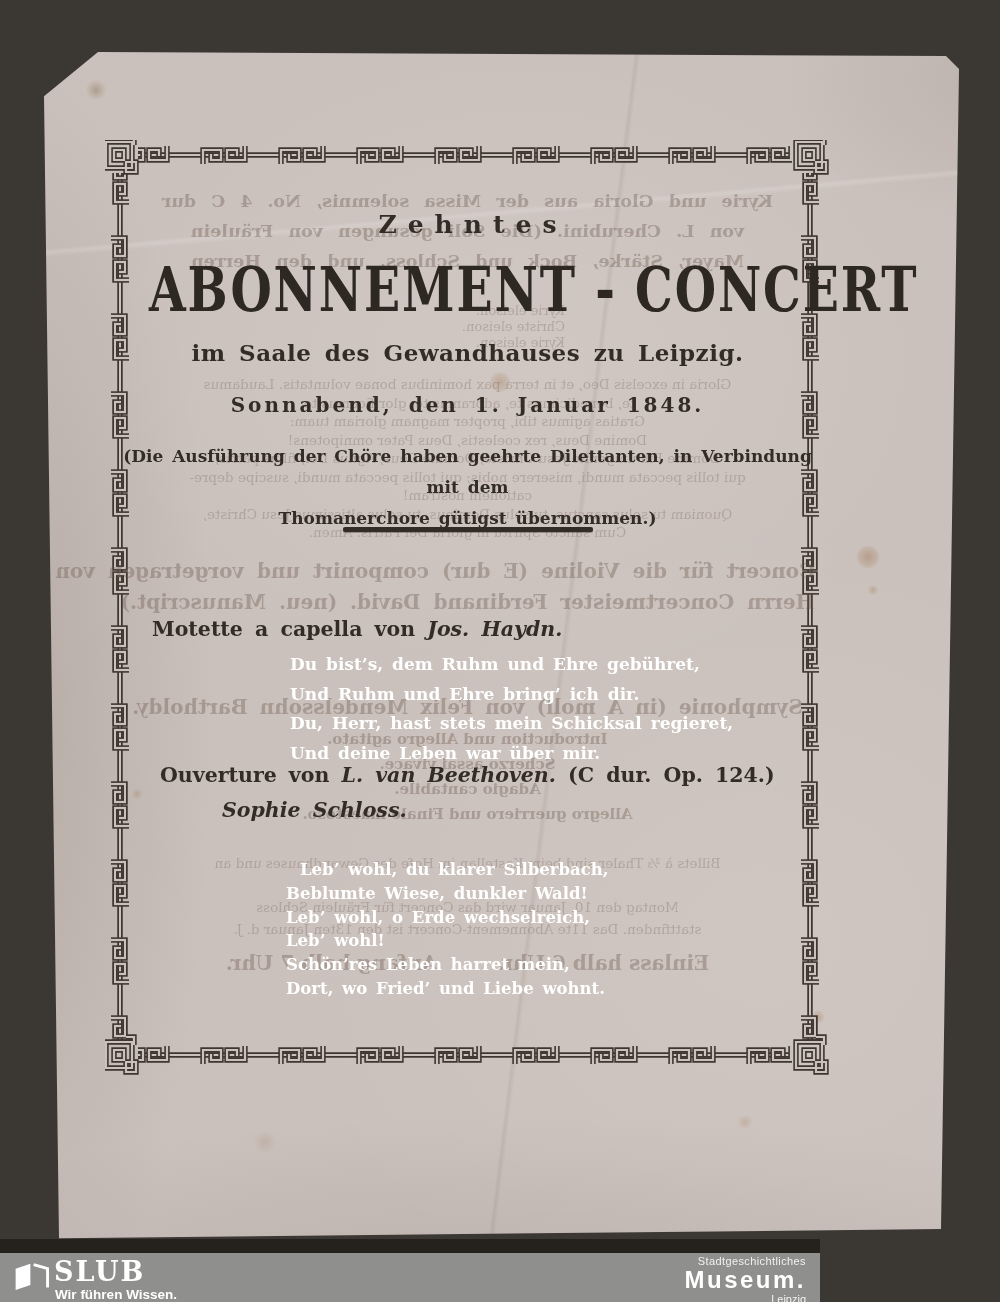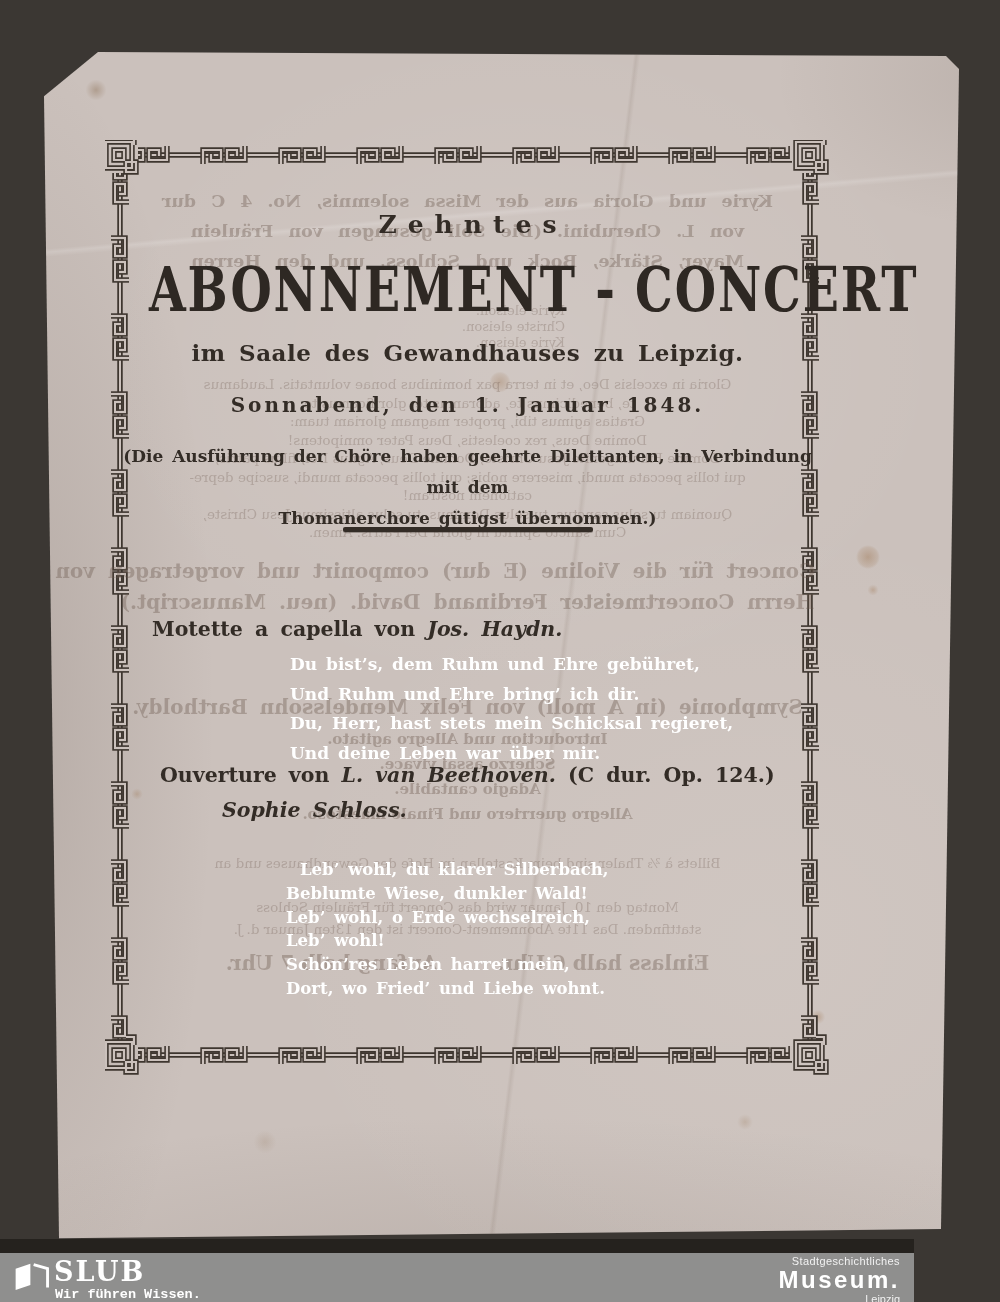--- a/index.html
+++ b/index.html
@@ -55,27 +55,27 @@
   .venue{top:339px;font-size:23px;font-weight:bold;word-spacing:5px;letter-spacing:0.5px;}
   .date{top:393px;font-size:20px;font-weight:bold;letter-spacing:3px;word-spacing:6px;}
   .note{top:441px;font-size:17px;font-weight:bold;line-height:31px;word-spacing:3px;}
   .divider{position:absolute;left:343px;top:527px;width:250px;height:4.5px;background:#332c26;border-radius:2px;box-shadow:0 1px 0 rgba(51,44,38,0.35);}
   .part{top:566px;font-size:28px;font-weight:bold;color:#2e2823;}
   .prog-item{position:absolute;left:152px;width:665px;font-size:20.5px;line-height:35px;font-weight:bold;word-spacing:5px;}
   .prog-item .it{font-style:italic;}
   .poem{position:absolute;font-weight:bold;word-spacing:3px;color:#ffffff;}
   
   .footer{
-    position:absolute;left:0;top:1239px;width:914px;height:63px;box-sizing:border-box;
+    position:absolute;left:0;top:1239px;width:820px;height:63px;box-sizing:border-box;
     border-top:14px solid #25221e;background:#8f8f8e;z-index:5;
     font-family:"Liberation Sans", sans-serif;color:#ffffff;
   }
   .book{position:absolute;left:14px;top:6px;}
   .slub-name{position:absolute;left:54px;top:5px;font-family:"DejaVu Serif",serif;font-weight:bold;font-size:27px;letter-spacing:2px;line-height:27px;}
-  .slub-tag{position:absolute;left:55px;top:34px;font-weight:bold;font-size:13.5px;font-family:Liberation Mono, monospace;}
+  .slub-tag{position:absolute;left:55px;top:34px;font-weight:bold;font-size:13.5px;}
   .museum{position:absolute;right:14px;top:3px;text-align:right;line-height:1;}
   .m-region{font-size:11px;letter-spacing:0.4px;color:#f2f2f2;}
   .m-name{font-size:24px;font-weight:bold;letter-spacing:2.5px;margin-top:1px;}
   .m-city{font-size:11px;margin-top:2px;color:#f2f2f2;}
 </style>
 </head>
 <body>
 
 <div class="stage">
 

